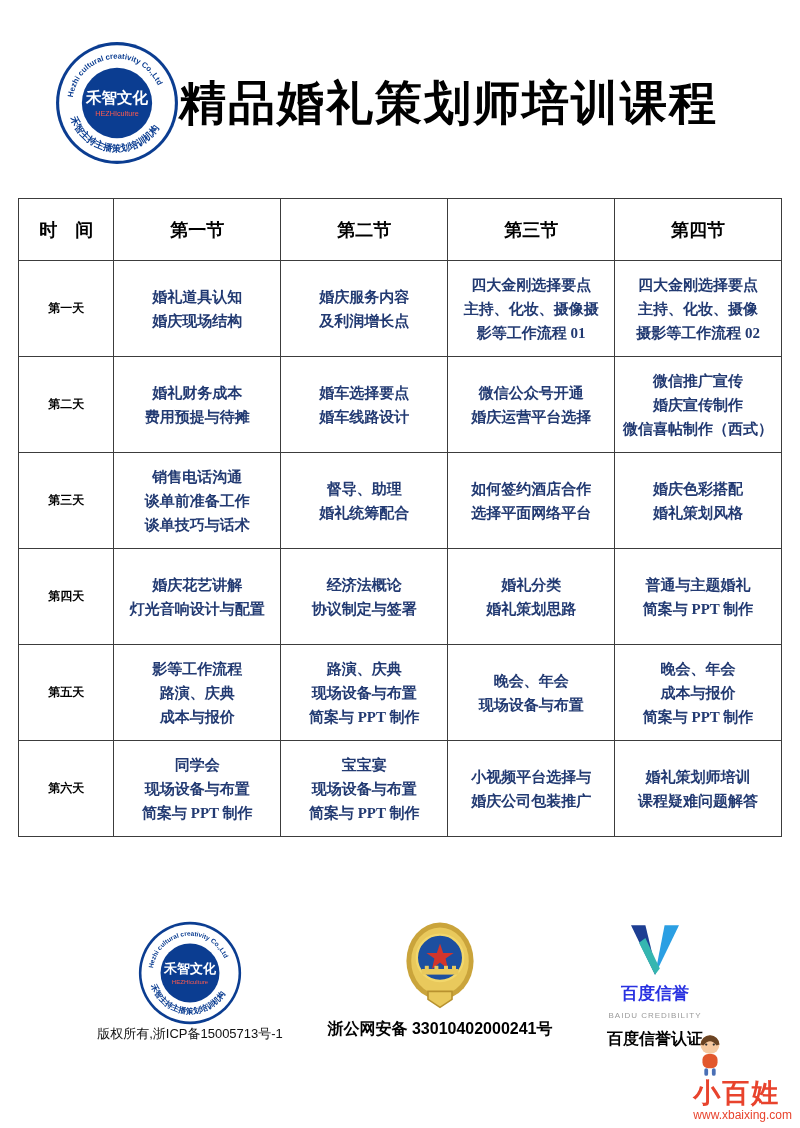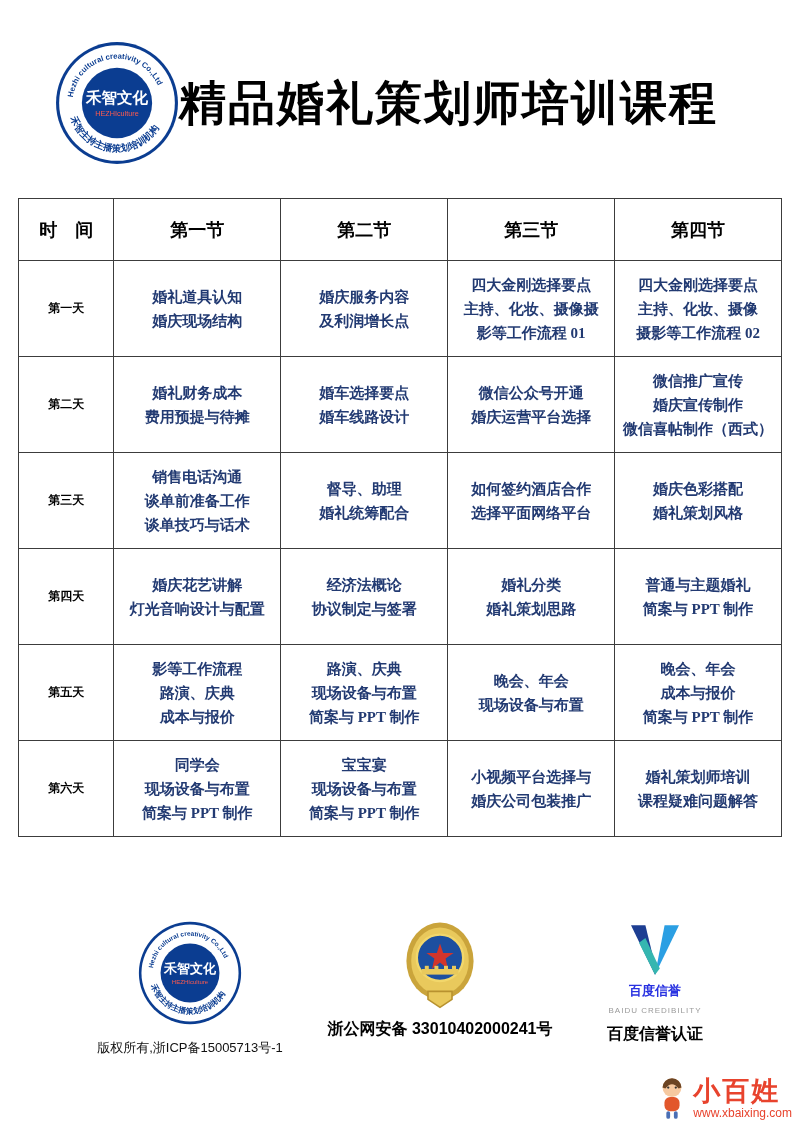--- a/index.html
+++ b/index.html
@@ -40,34 +40,34 @@
 
   
   .footer {
     display:flex; justify-content:space-between; align-items:flex-start;
     padding:0 65px 0 75px; margin-top:84px;
   }
   .footer-col { text-align:center; }
   .footer-left { width:230px; }
   .small-logo { width:104px; height:104px; margin:0 auto; }
   .small-logo svg { width:100%; height:100%; }
-  .copyright { font-size:13px; color:#111; margin-top:14px; white-space:nowrap; }
+  .copyright { font-size:13px; color:#111; white-space:nowrap; }
 
   .footer-center { width:230px; }
   .police-badge { width:72px; height:88px; margin:0 auto; }
   .police-text { font-size:16px; font-weight:bold; color:#000; margin-top:10px; white-space:nowrap; }
 
   .footer-right { width:160px; }
   .baidu-icon { width:64px; height:58px; margin:0 auto; }
-  .baidu-name { color:#2932e1; font-size:13px; font-weight:bold; margin-top:3px; }
+  .baidu-name { color:#2932e1; font-size:17px; font-weight:bold; margin-top:3px; }
   .baidu-sub { color:#9a9a9a; font-size:8px; letter-spacing:1px; margin-top:6px; }
   .baidu-cert { color:#000; font-size:16px; font-weight:bold; margin-top:9px; white-space:nowrap; }
 
   
-  .watermark { position:absolute; right:8px; bottom:6px; display:flex; align-items:center; }
+  .watermark { position:absolute; right:8px; bottom:6px; display:flex; align-items:flex-start;flex-direction:column; }
   .mascot { width:34px; height:48px; margin-right:4px; }
   .wm-text { color:#e8432d; text-align:left; line-height:1.05; }
   .wm-name { font-size:27px; font-weight:bold; letter-spacing:2px; }
   .wm-url { font-size:12px; margin-top:2px; }
 </style>
 </head>
 <body>
 
 <div class="page">
 

